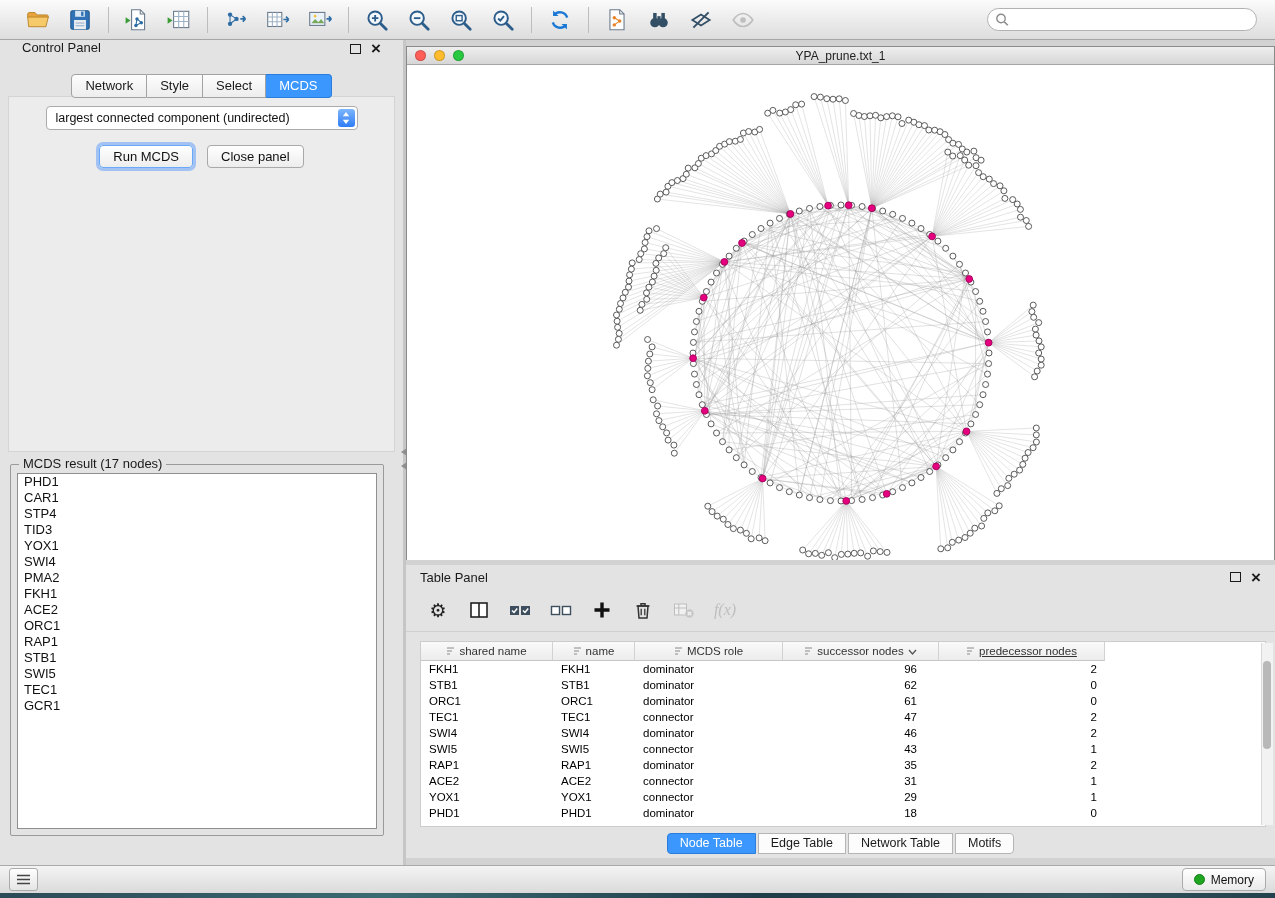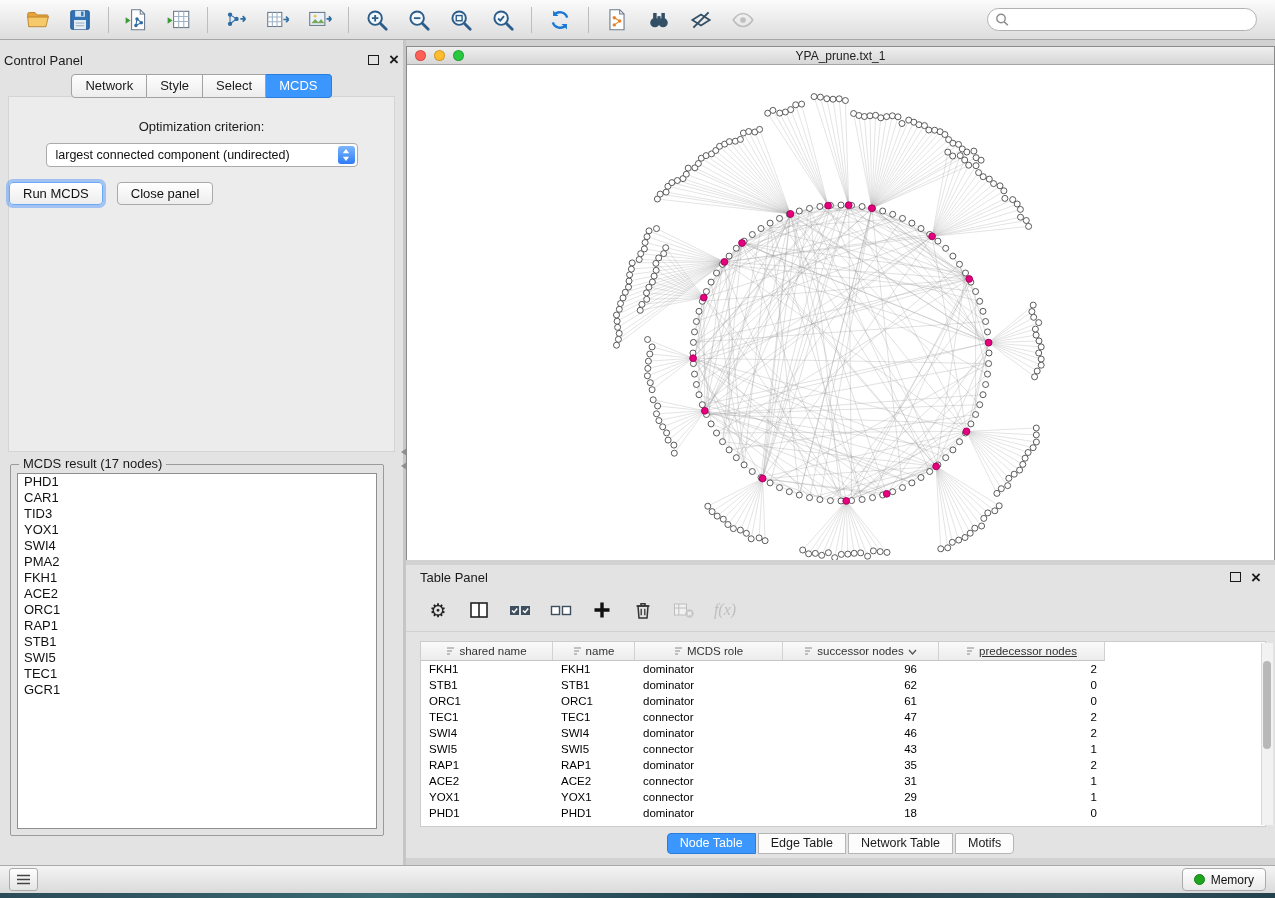--- a/index.html
+++ b/index.html
@@ -20,40 +20,40 @@
     padding:0 8px 0 26px;font-size:12px;background:#fff;box-sizing:border-box;outline:none;
     font-family:"Liberation Sans",sans-serif}
   #search-icon{position:absolute;left:8px;top:4px;pointer-events:none}
 
   
   #control-panel{position:absolute;left:0;top:40px;width:403px;height:825px;background:#e3e3e3;
     box-sizing:border-box}
   #v-divider{position:absolute;left:403px;top:40px;width:3px;height:825px;background:#c6c6c6}
   .collapse-arrow{position:absolute;left:-2px;width:0;height:0;border-top:4px solid transparent;
     border-bottom:4px solid transparent;border-right:6px solid #8f8f8f}
-  #cp-header{height:28px;display:flex;align-items:flex-end;padding:0 4px;font-size:13px;color:#1a1a1a}
+  #cp-header{height:28px;display:flex;align-items:flex-start;padding:0 22px;font-size:13px;color:#1a1a1a}
   .win-controls{margin-left:auto;display:flex;gap:10px;align-items:center}
   .float-box{width:9px;height:8px;border:1.5px solid #1a1a1a;cursor:pointer}
   .close-x{font-size:17px;font-weight:bold;color:#1a1a1a;line-height:1;cursor:pointer}
   #cp-tabs{display:flex;justify-content:center;margin-top:6px;position:relative;z-index:2}
   .cp-tab{font-size:13px;padding:3px 13px 4px;background:linear-gradient(#fdfdfd,#ededed);
     border:1px solid #a2a2a2;border-left:none;color:#1a1a1a;cursor:pointer}
   .cp-tab:first-child{border-left:1px solid #a2a2a2;border-radius:4px 0 0 4px}
   .cp-tab:last-child{border-radius:0 4px 4px 0}
   .cp-tab.active{background:#3b97fd;color:#fff;border-color:#2a7ddd}
   #cp-page{position:absolute;left:8px;right:8px;top:56px;height:354px;background:#ececec;
     border:1px solid #d4d4d4}
   #opt-label{margin-top:22px;text-align:center;font-size:13px;color:#1a1a1a}
   #criterion-select{position:relative;margin:9px auto 0;width:312px;height:24px;background:#fff;
     border:1px solid #ababab;border-radius:4px;box-sizing:border-box;cursor:pointer;
     display:flex;align-items:center}
   #criterion-text{font-size:12.5px;color:#111;padding-left:9px;white-space:nowrap}
   #criterion-stepper{position:absolute;right:2px;top:2px;width:17px;height:18px;border-radius:3px;
     background:linear-gradient(#7db6fc,#2f7cf6);display:flex;align-items:center;justify-content:center}
-  #cp-buttons{display:flex;justify-content:flex-start;gap:14px;margin-top:15px}
+  #cp-buttons{display:flex;justify-content:center;gap:14px;margin-top:15px}
   .mac-btn{height:23px;padding:0 13px;font-size:13px;color:#111;background:linear-gradient(#ffffff,#ededed);
     border:1px solid #a9a9a9;border-radius:4px;cursor:pointer;font-family:"Liberation Sans",sans-serif}
   .mac-btn.focused{border-color:#6aa9f8;box-shadow:0 0 0 3px rgba(100,160,250,.55)}
   #mcds-fieldset{position:absolute;left:10px;top:424px;width:374px;height:372px;box-sizing:border-box;
     border:1px solid #9a9a9a;border-radius:2px;padding:12px}
   #mcds-legend{position:absolute;left:8px;top:-9px;background:#e3e3e3;padding:0 4px;font-size:13px;color:#1a1a1a}
   #mcds-list{position:absolute;left:6px;right:6px;top:8px;bottom:6px;background:#fff;
     border:1px solid #8f8f8f;overflow:hidden}
   .mcds-item{font-size:13px;line-height:16px;padding-left:6px;color:#111;cursor:default}
 
@@ -279,40 +279,40 @@
       <span class="close-x">×</span>
     </span>
   </div>
   <div id="cp-tabs">
       <div class="cp-tab">Network</div>
       <div class="cp-tab">Style</div>
       <div class="cp-tab">Select</div>
       <div class="cp-tab active">MCDS</div>
     </div>
   <div id="cp-page">
-    <div id="opt-label">Optimization criterion:</div>
     <div id="criterion-select">
       <span id="criterion-text">largest connected component (undirected)</span>
       <span id="criterion-stepper">
         <svg width="10" height="14" viewBox="0 0 10 14">
             <path d="M5 1l3.2 4.2H1.8z" fill="#fff"></path>
             <path d="M5 13L1.8 8.8h6.4z" fill="#fff"></path>
           </svg>
       </span>
     </div>
     <div id="cp-buttons">
       <button class="mac-btn focused">Run MCDS</button>
       <button class="mac-btn">Close panel</button>
     </div>
   </div>
   <div id="mcds-fieldset">
     <span id="mcds-legend">MCDS result (17 nodes)</span>
     <div id="mcds-list">
         <div class="mcds-item">PHD1</div>
         <div class="mcds-item">CAR1</div>
+        <div class="mcds-item">STP4</div>
         <div class="mcds-item">TID3</div>
         <div class="mcds-item">YOX1</div>
         <div class="mcds-item">SWI4</div>
         <div class="mcds-item">PMA2</div>
         <div class="mcds-item">FKH1</div>
         <div class="mcds-item">ACE2</div>
         <div class="mcds-item">ORC1</div>
         <div class="mcds-item">RAP1</div>
         <div class="mcds-item">STB1</div>
         <div class="mcds-item">SWI5</div>

